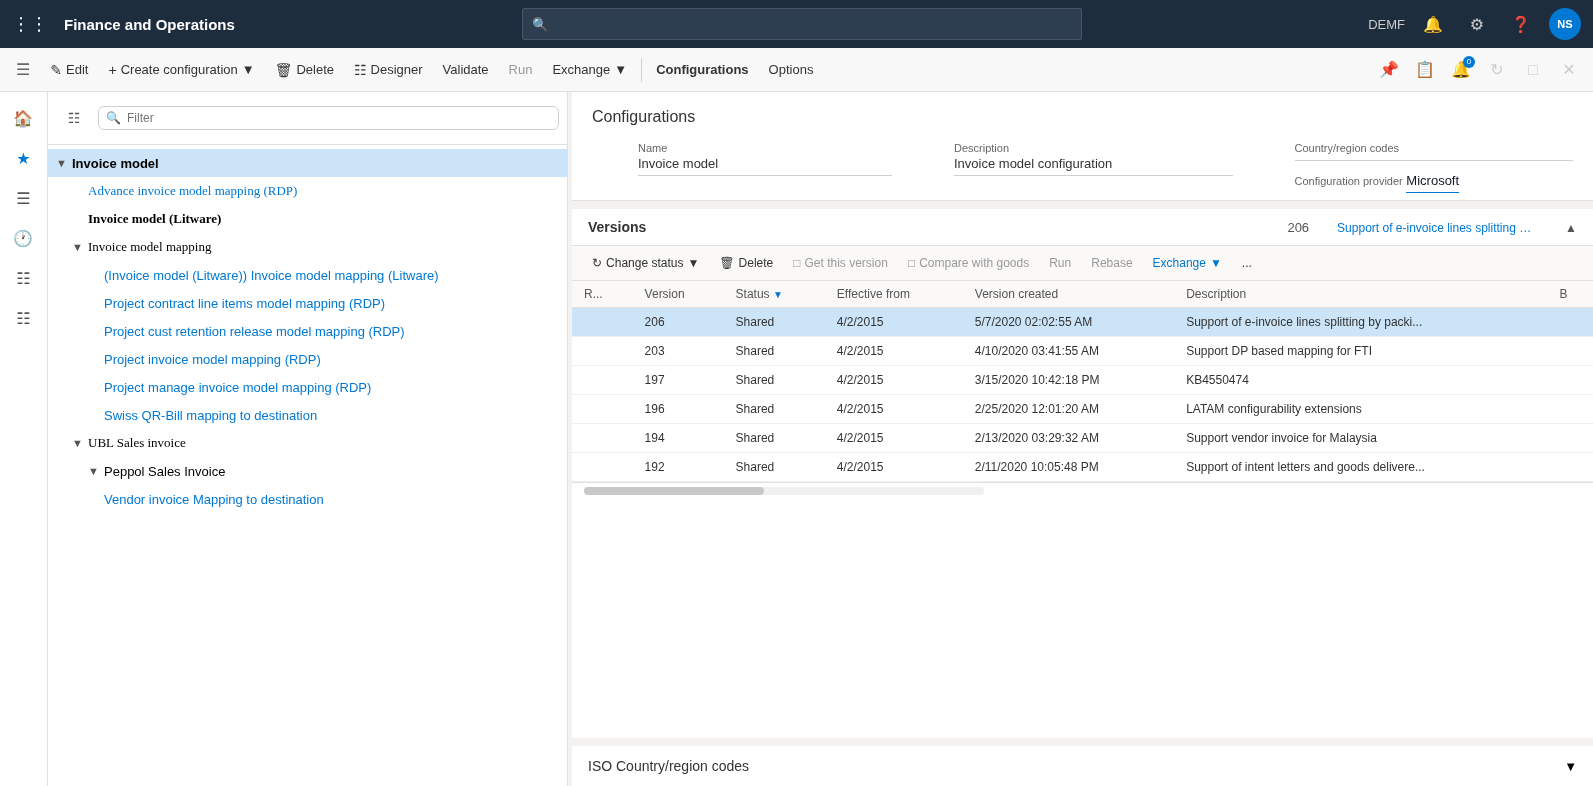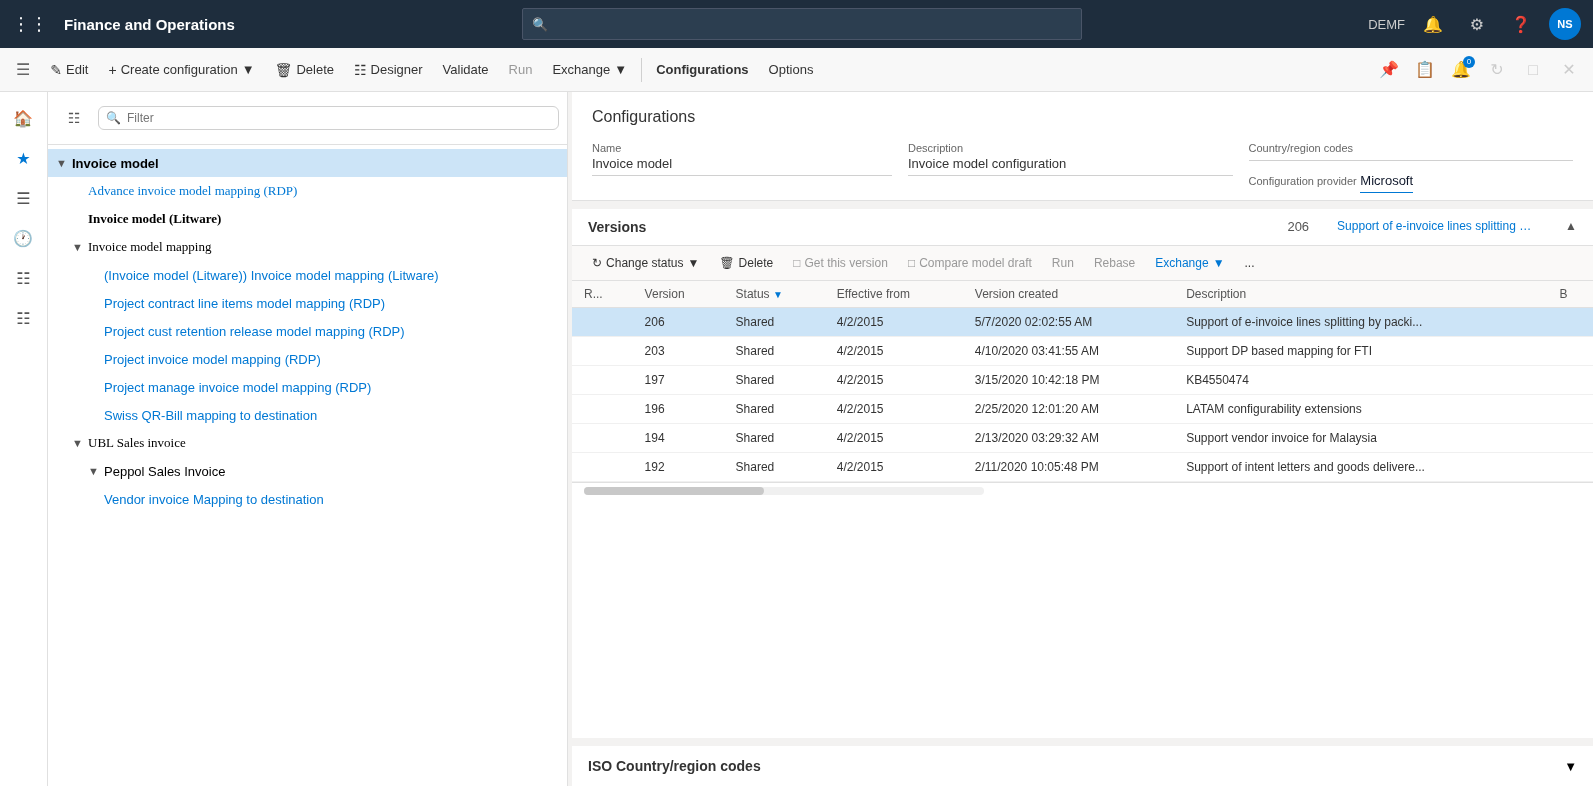--- a/index.html
+++ b/index.html
@@ -177,34 +177,34 @@
       padding: 16px 20px 12px;
       border-bottom: 1px solid #e0e0e0;
     }
     .detail-header h2 { font-size: 16px; font-weight: 400; color: #333; margin-bottom: 16px; }
 
     .detail-fields {
       display: grid;
       grid-template-columns: 300px 1fr 1fr;
       gap: 16px;
     }
-    .field-group { display: flex; flex-direction: column; gap: 2px; }
+    .field-group { display: flex; flex-direction: column; gap: 2px; margin-left: 46px; }
     .field-label { font-size: 11px; color: #666; }
     .field-value { font-size: 13px; color: #333; border-bottom: 1px solid #d0d0d0; padding-bottom: 4px; }
     .field-value.link { color: #0f172a; cursor: pointer; border-bottom-color: #0078d4; }
 
     
     .versions-section {
       background: #fff;
       margin-top: 8px;
       flex: 1;
     }
     .versions-header {
       padding: 10px 16px;
-      display: flex; align-items: flex-start; gap: 20px;
+      display: flex; align-items: flex-end; gap: 20px;
       border-bottom: 1px solid #e0e0e0;
     }
     .versions-title { font-size: 14px; font-weight: 600; color: #333; }
     .versions-badge {
       margin-left: auto; font-size: 13px; color: #555;
     }
     .versions-info { font-size: 12px; color: #0078d4; max-width: 200px; overflow: hidden; text-overflow: ellipsis; white-space: nowrap; }
     .versions-collapse { color: #555; font-size: 12px; cursor: pointer; }
 
     
@@ -272,21 +272,21 @@
       width: 180px;
     }
 
     
     .iso-section {
       background: #fff;
       margin-top: 8px;
       padding: 12px 16px;
       display: flex; align-items: center; justify-content: space-between;
     }
-    .iso-title { font-size: 14px; font-weight: 700; color: #333; }
+    .iso-title { font-size: 14px; font-weight: 400; color: #333; }
 
     
     .th-filter { color: #0078d4; font-size: 10px; }
 
     
     .v-resizer {
       width: 4px;
       background: transparent;
       cursor: col-resize;
       flex-shrink: 0;
@@ -501,21 +501,21 @@
         <button class="vtb-btn">
           <span>🗑</span>
           <span>Delete</span>
         </button>
         <button class="vtb-btn disabled">
           <span>□</span>
           <span>Get this version</span>
         </button>
         <button class="vtb-btn disabled">
           <span>□</span>
-          <span>Compare model draft</span>
+          <span>Compare with goods</span>
         </button>
         <button class="vtb-btn disabled">
           <span>Run</span>
         </button>
         <button class="vtb-btn disabled">
           <span>Rebase</span>
         </button>
         <button class="vtb-btn link">
           <span>Exchange</span>
           <span>▼</span>

